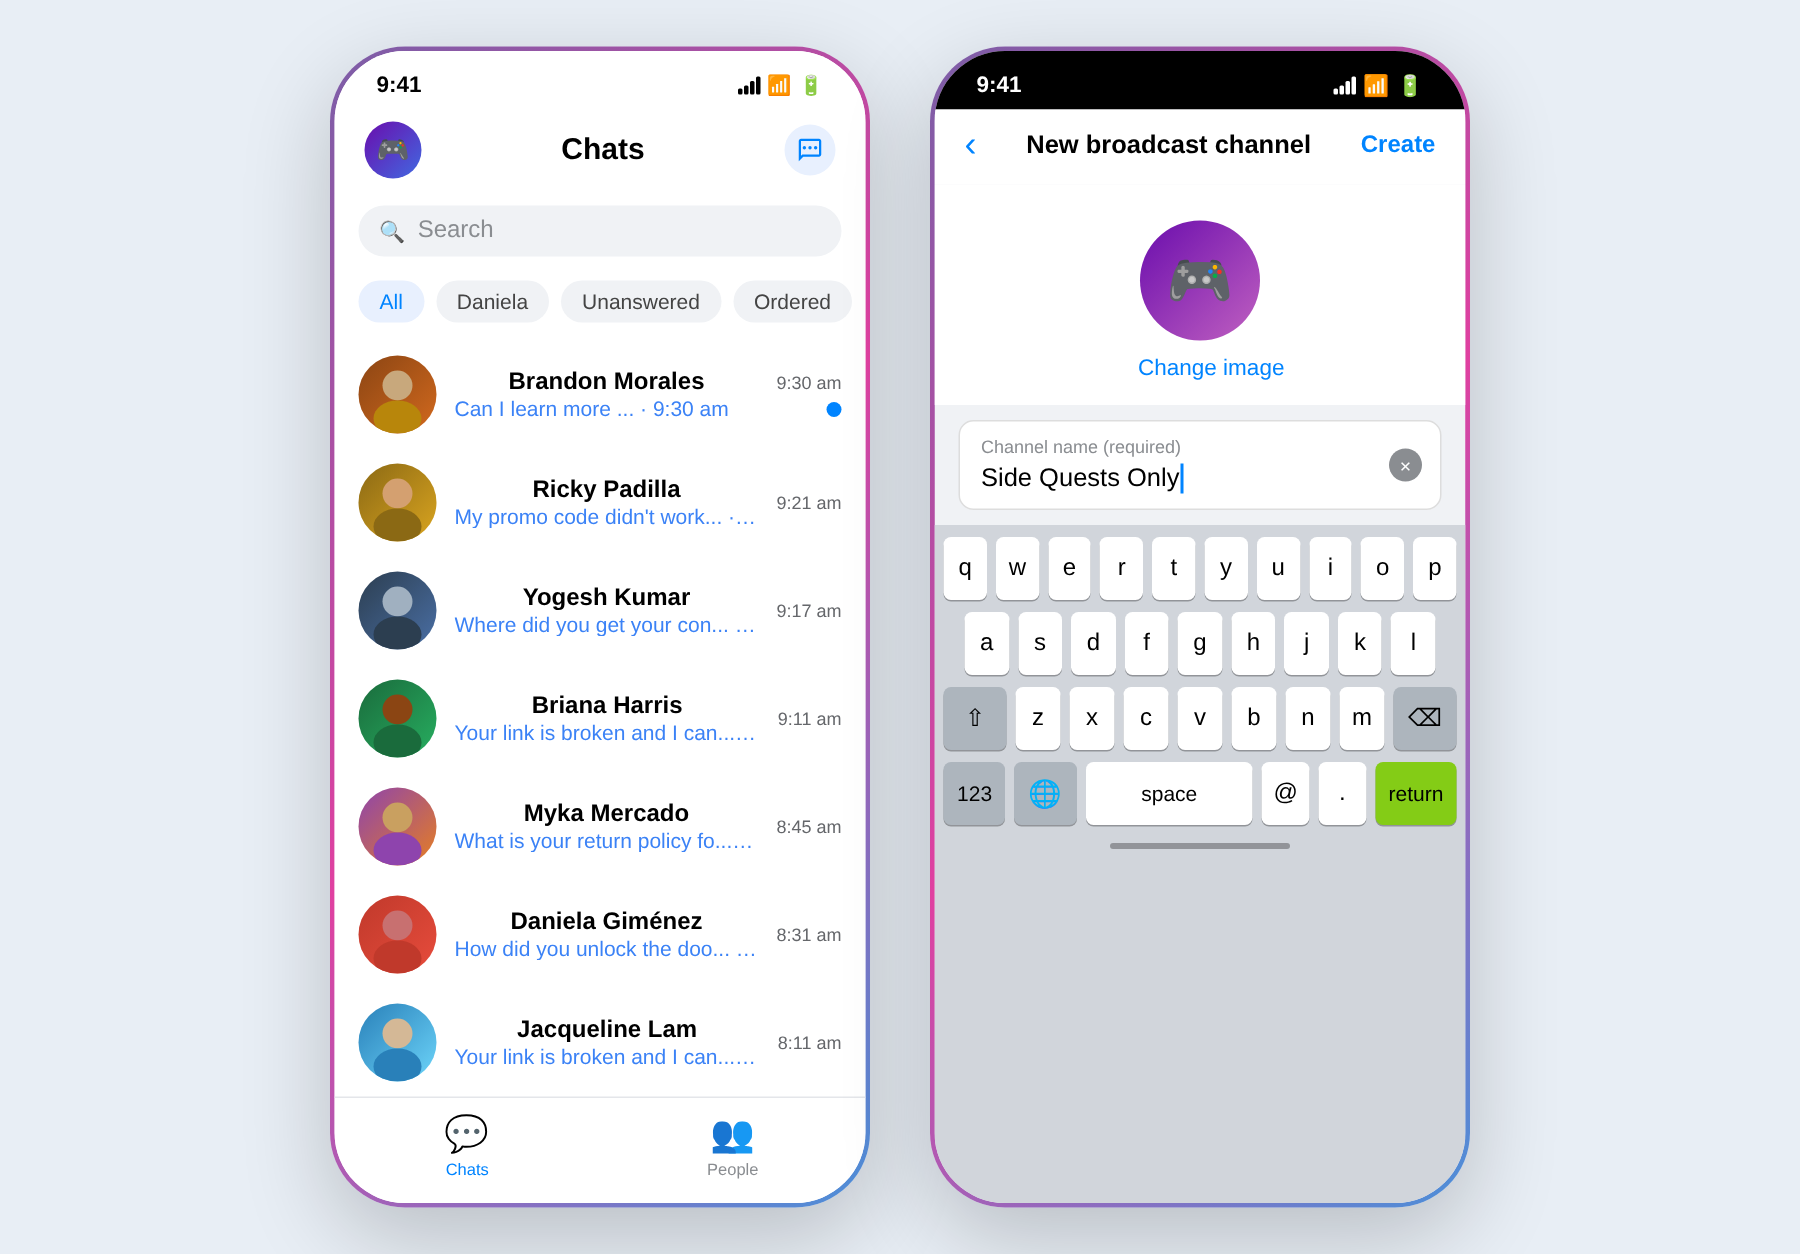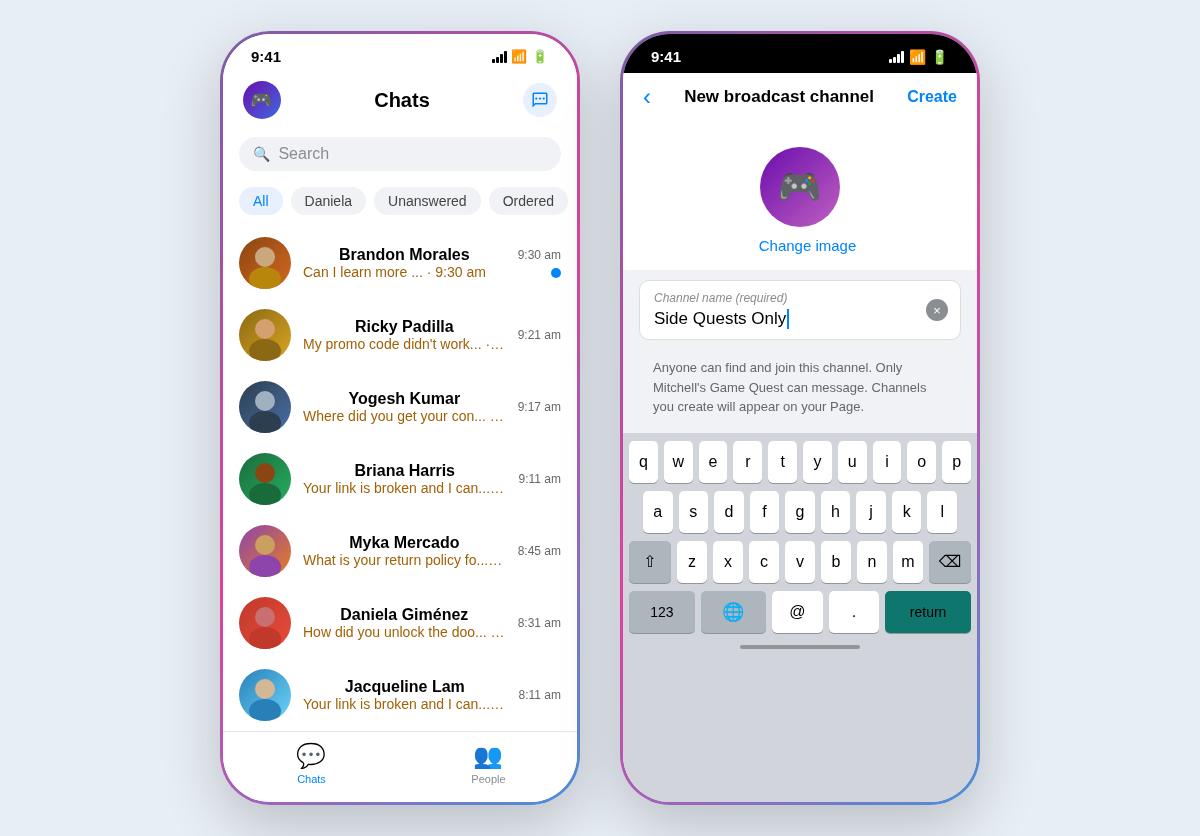--- a/index.html
+++ b/index.html
@@ -136,21 +136,21 @@
       width: 52px; height: 52px;
       border-radius: 50%;
       flex-shrink: 0;
       overflow: hidden;
       background: #ddd;
       display: flex; align-items: center; justify-content: center;
       font-size: 22px;
     }
     .chat-info { flex: 1; min-width: 0; }
     .chat-name { font-size: 16px; font-weight: 600; color: #000; text-align: center; }
-    .chat-preview { font-size: 14px; color: #a16207; white-space: nowrap; overflow: hidden; text-overflow: ellipsis; }
+    .chat-preview { font-size: 14px; color: #3b82f6; white-space: nowrap; overflow: hidden; text-overflow: ellipsis; }
     .chat-meta { display: flex; flex-direction: column; align-items: flex-end; gap: 6px; }
     .chat-time { font-size: 12px; color: #65676b; white-space: nowrap; }
     .unread-dot { width: 10px; height: 10px; border-radius: 50%; background: #0084ff; }
 
     
     .bottom-nav {
       display: flex;
       background: #fff;
       border-top: 1px solid #e4e6ea;
       padding: 10px 0 20px;
@@ -201,21 +201,21 @@
     .change-image-btn { color: #0084ff; font-size: 15px; cursor: pointer; margin-left: 15px; }
 
     .channel-name-section {
       background: #fff;
       margin: 10px 16px;
       border-radius: 10px;
       border: 1px solid #ddd;
       padding: 10px 14px;
       position: relative;
     }
-    .channel-name-label { font-size: 12px; color: #8a8d91; margin-bottom: 4px; font-style: italic; }
+    .channel-name-label { font-size: 12px; color: #8a8d91; margin-bottom: 4px; }
     .channel-name-input {
       font-size: 17px;
       color: #000;
       display: flex;
       align-items: center;
     }
     .cursor-line {
       display: inline-block;
       width: 2px; height: 20px;
       background: #0084ff;
@@ -268,21 +268,21 @@
       box-shadow: 0 1px 0 rgba(0,0,0,0.3);
       flex: 1;
       min-width: 0;
     }
     .key.special {
       background: #adb5bd;
       color: #000;
       font-size: 13px;
     }
     .key.space-key { flex: 3; }
-    .key.return-key { background: #0f766e; font-size: 14px; }
+    .key.return-key { background: #84cc16; font-size: 14px; }
     .key.emoji-key { background: #adb5bd; font-size: 18px; }
     .key.num-key { background: #adb5bd; font-size: 14px; }
     .key.at-key { background: #fff; }
     .key.dot-key { background: #fff; }
     .key.delete-key { background: #adb5bd; font-size: 16px; }
 
     .keyboard-bottom {
       display: flex;
       justify-content: center;
       padding: 4px 0 8px;
@@ -534,23 +534,20 @@
 
         <div class="channel-name-section">
           <div class="channel-name-label">Channel name (required)</div>
           <div class="channel-name-input">
             <span>Side Quests Only</span>
               <span class="cursor-line"></span>
           </div>
           <div class="clear-btn">×</div>
         </div>
 
-        <div class="channel-description">
-          <p class="channel-desc-text">Anyone can find and join this channel. Only Mitchell's Game Quest can message. Channels you create will appear on your Page.</p>
-        </div>
 
         <div class="keyboard">
 
           <div class="keyboard-row">
             <div class="key">q</div>
             <div class="key">w</div>
             <div class="key">e</div>
             <div class="key">r</div>
             <div class="key">t</div>
             <div class="key">y</div>
@@ -580,20 +577,21 @@
             <div class="key">v</div>
             <div class="key">b</div>
             <div class="key">n</div>
             <div class="key">m</div>
             <div class="key special delete-key" style="flex:1.4;">⌫</div>
           </div>
 
           <div class="keyboard-row">
             <div class="key special num-key" style="flex:1.3;">123</div>
             <div class="key special emoji-key" style="flex:1.3;">🌐</div>
+            <div class="key space-key" style="flex:3.5; font-size:14px;">space</div>
             <div class="key at-key">@</div>
             <div class="key dot-key">.</div>
             <div class="key special return-key" style="flex:1.7; font-size:14px;">return</div>
           </div>
 
           <div class="keyboard-bottom">
             <div class="keyboard-home-bar"></div>
           </div>
         </div>
 

